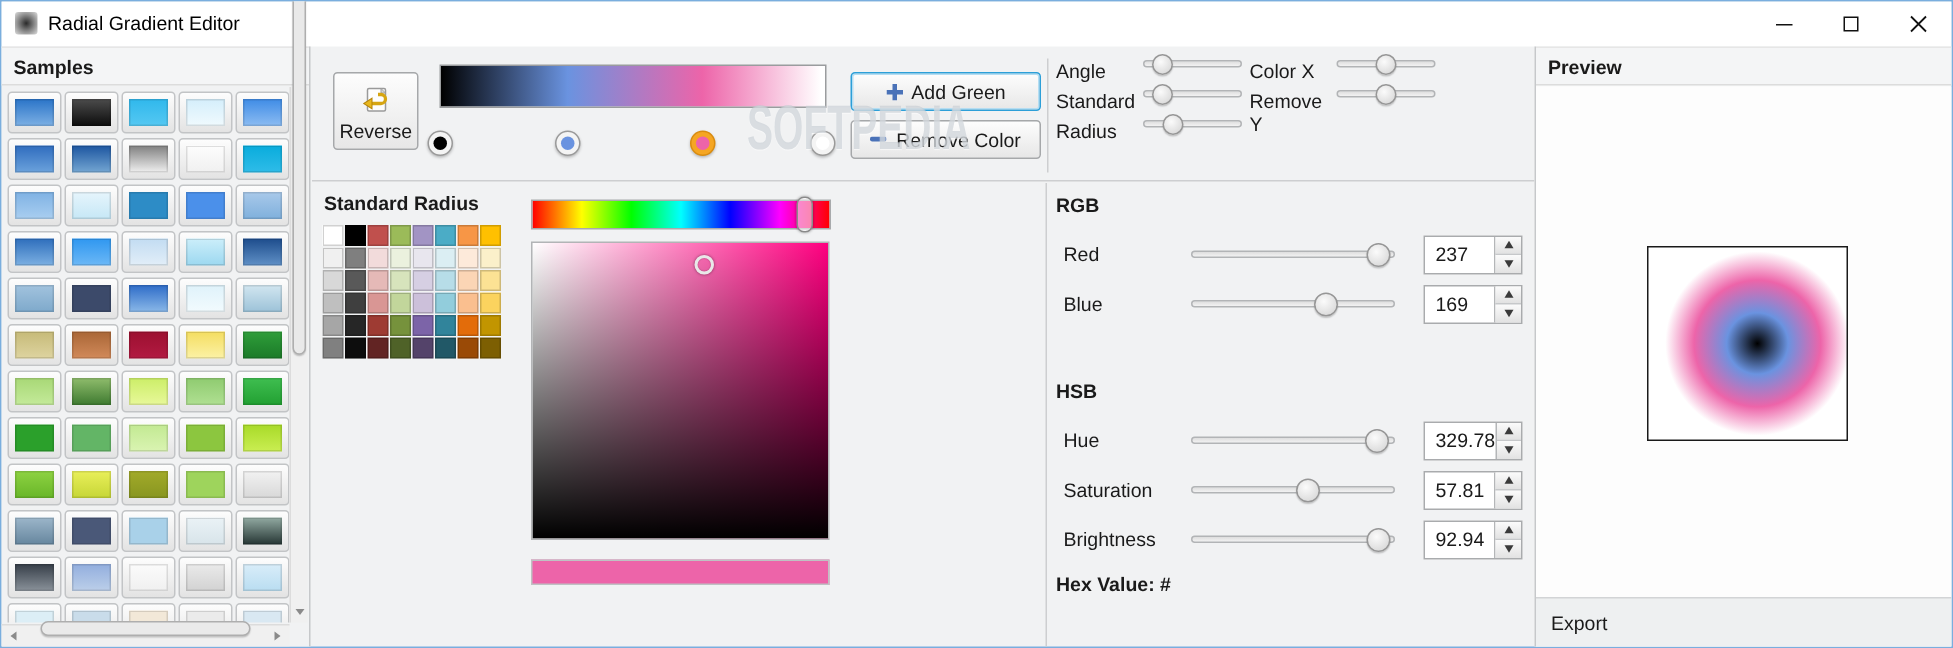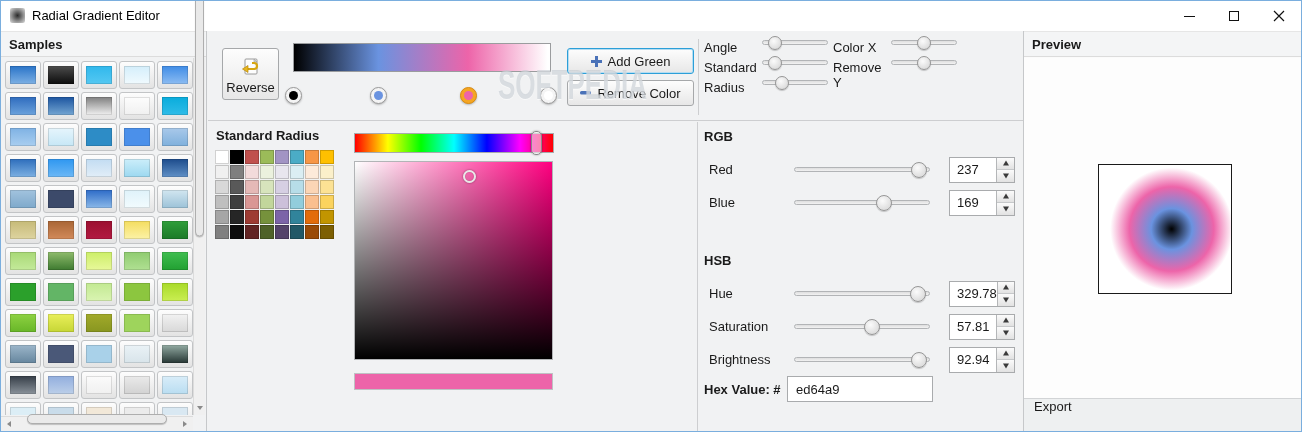--- a/index.html
+++ b/index.html
@@ -94,21 +94,21 @@
   .tri-down { border-left:3.5px solid transparent; border-right:3.5px solid transparent; border-top:5px solid #3a3a3a; }
   .hex-label { position:absolute; left:703px; top:381px; font-weight:bold; font-size:13px; }
   .hex-input { position:absolute; left:786px; top:375px; width:146px; height:26px; border:1px solid #a9abad;
                font-family:"Liberation Sans",sans-serif; font-size:13px; padding-left:8px; color:#1a1a1a; background:#fff; }
 
   
   .preview-panel { position:absolute; left:1022px; top:30px; width:278px; height:401px; background:#fbfbfb; border-left:1px solid #c6c8ca; }
   .preview-body { position:absolute; left:0; top:27px; right:0; bottom:34px; background:#fdfdfd; }
   .preview-box { position:absolute; left:74px; top:106px; width:134px; height:130px; border:1px solid #1a1a1a; background:#fff; }
   .export-bar { position:absolute; left:0; bottom:0; width:100%; height:34px; background:#eef0f1; border-top:1px solid #d2d4d6;
-                display:flex; align-items:flex-start; padding-left:10px; gap:6px; }
+                display:flex; align-items:center; padding-left:10px; gap:6px; }
   .exp-btn { width:39px; height:25px; }
 
   .plus-icon rect, .minus-icon rect { fill:#4a72b8; }
 </style>
 </head>
 <body>
 
 <div class="window">
 
   <div class="titlebar">
@@ -377,21 +377,20 @@
               <span class="tri-up"></span>
             </div>
             <div class="spin-b">
               <span class="tri-down"></span>
             </div>
           </div>
         </div>
       </div>
     </div>
   <div class="hex-label">Hex Value: #</div>
-  <input class="hex-input" value="ed64a9" style="">
 
   <div class="preview-panel">
     <div class="panel-header">Preview</div>
     <div class="preview-body">
       <div class="preview-box" id="preview-box" style="background: radial-gradient(62px at 55% 50%, rgb(0, 0, 0) 0%, rgb(106, 147, 224) 33%, rgb(237, 100, 169) 68%, rgb(255, 255, 255) 99%) rgb(255, 255, 255);"></div>
     </div>
     <div class="export-bar">
       <span>Export</span>
     </div>
   </div>

